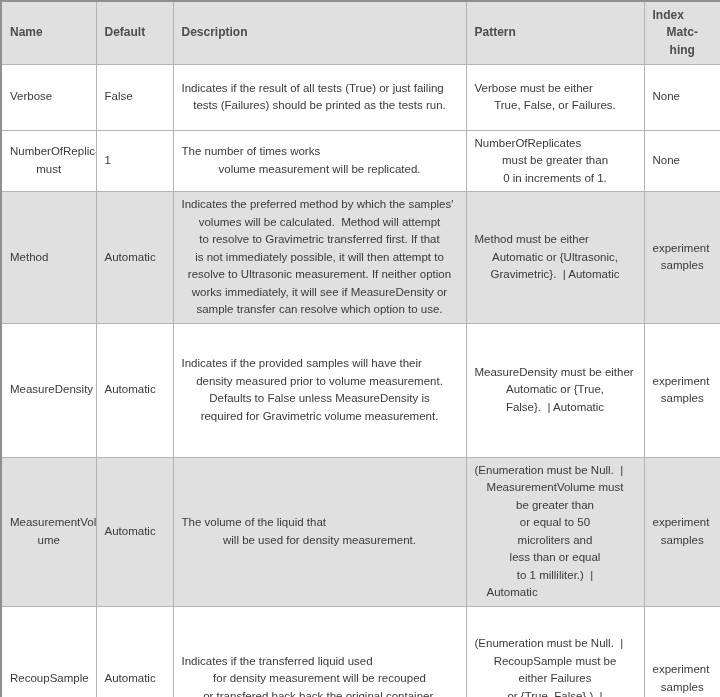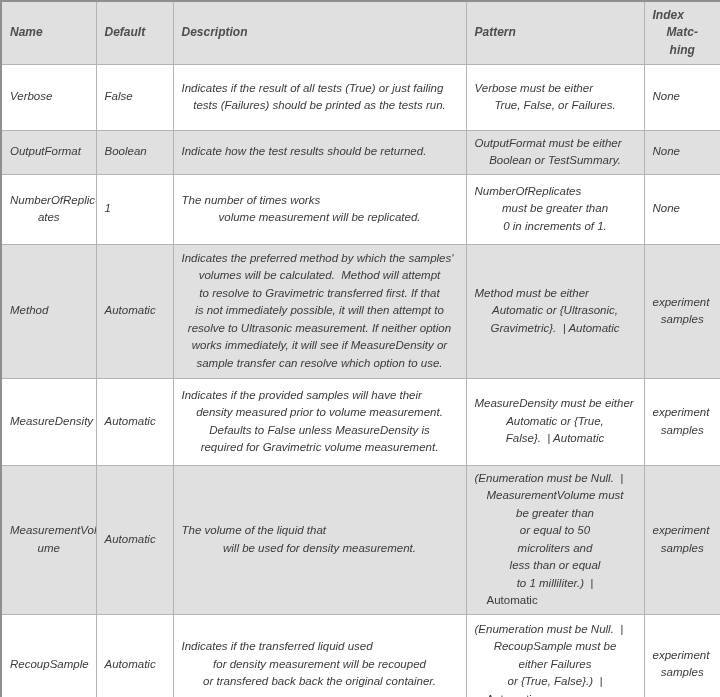--- a/index.html
+++ b/index.html
@@ -10,22 +10,22 @@
   col.c-default{width:77px;}
   col.c-description{width:293px;}
   col.c-pattern{width:178px;}
   col.c-index{width:77px;}
   th,td{border:1px solid #b3b3b3;vertical-align:middle;padding:4px 8px;box-sizing:border-box;overflow:hidden;}
   thead th{background:#e0e0e0;font-weight:bold;color:#4d4d4d;font-size:12px;text-align:left;}
   thead tr{height:63px;}
   td{font-size:11.5px;color:#3a3a3a;background:#ffffff;}
   tr.gray td{background:#e0e0e0;}
   .line{white-space:pre;line-height:17.5px;}
-  .a-left{text-align:left;font-style:italic;}
-  .a-center{text-align:center;font-style:italic;}
+  .a-left{text-align:left;}
+  .a-center{text-align:center;}
   .a-indent{text-align:left;padding-left:12px;}
   tbody tr:nth-child(1){height:66px;}
   tbody tr:nth-child(2){height:42px;}
   tbody tr:nth-child(3){height:70px;}
   tbody tr:nth-child(4){height:134px;}
   tbody tr:nth-child(5){height:87px;}
   tbody tr:nth-child(6){height:146px;}
   tbody tr:nth-child(7){height:101px;}
 </style>
 </head>
@@ -74,42 +74,24 @@
             <div class="line a-center">tests (Failures) should be printed as the tests run.</div>
           </td>
           <td>
             <div class="line a-left">Verbose must be either</div>
             <div class="line a-center">True, False, or Failures.</div>
           </td>
           <td>
             <div class="line a-left">None</div>
           </td>
         </tr>
-        <tr class="gray">
-          <td>
-            <div class="line a-left">OutputFormat</div>
-          </td>
-          <td>
-            <div class="line a-left">Boolean</div>
-          </td>
-          <td>
-            <div class="line a-left">Indicate how the test results should be returned.</div>
-          </td>
-          <td>
-            <div class="line a-left">OutputFormat must be either</div>
-            <div class="line a-center">Boolean or TestSummary.</div>
-          </td>
-          <td>
-            <div class="line a-left">None</div>
-          </td>
-        </tr>
         <tr class="white">
           <td>
             <div class="line a-left">NumberOfReplic-</div>
-            <div class="line a-center">ates</div>
+            <div class="line a-center">must</div>
           </td>
           <td>
             <div class="line a-left">1</div>
           </td>
           <td>
             <div class="line a-left">The number of times works</div>
             <div class="line a-center">volume measurement will be replicated.</div>
           </td>
           <td>
             <div class="line a-left">NumberOfReplicates</div>

